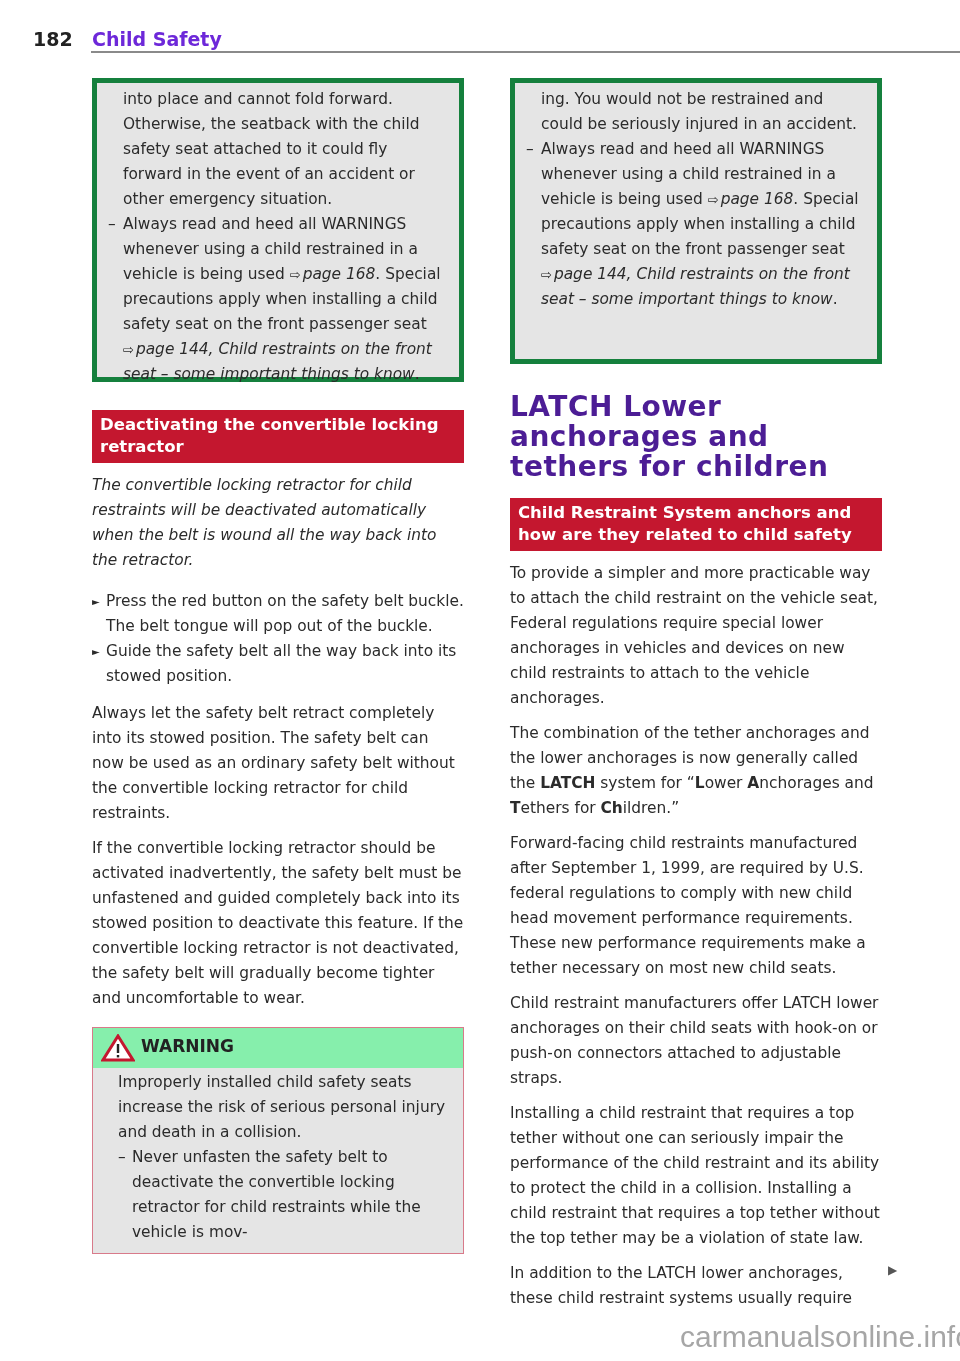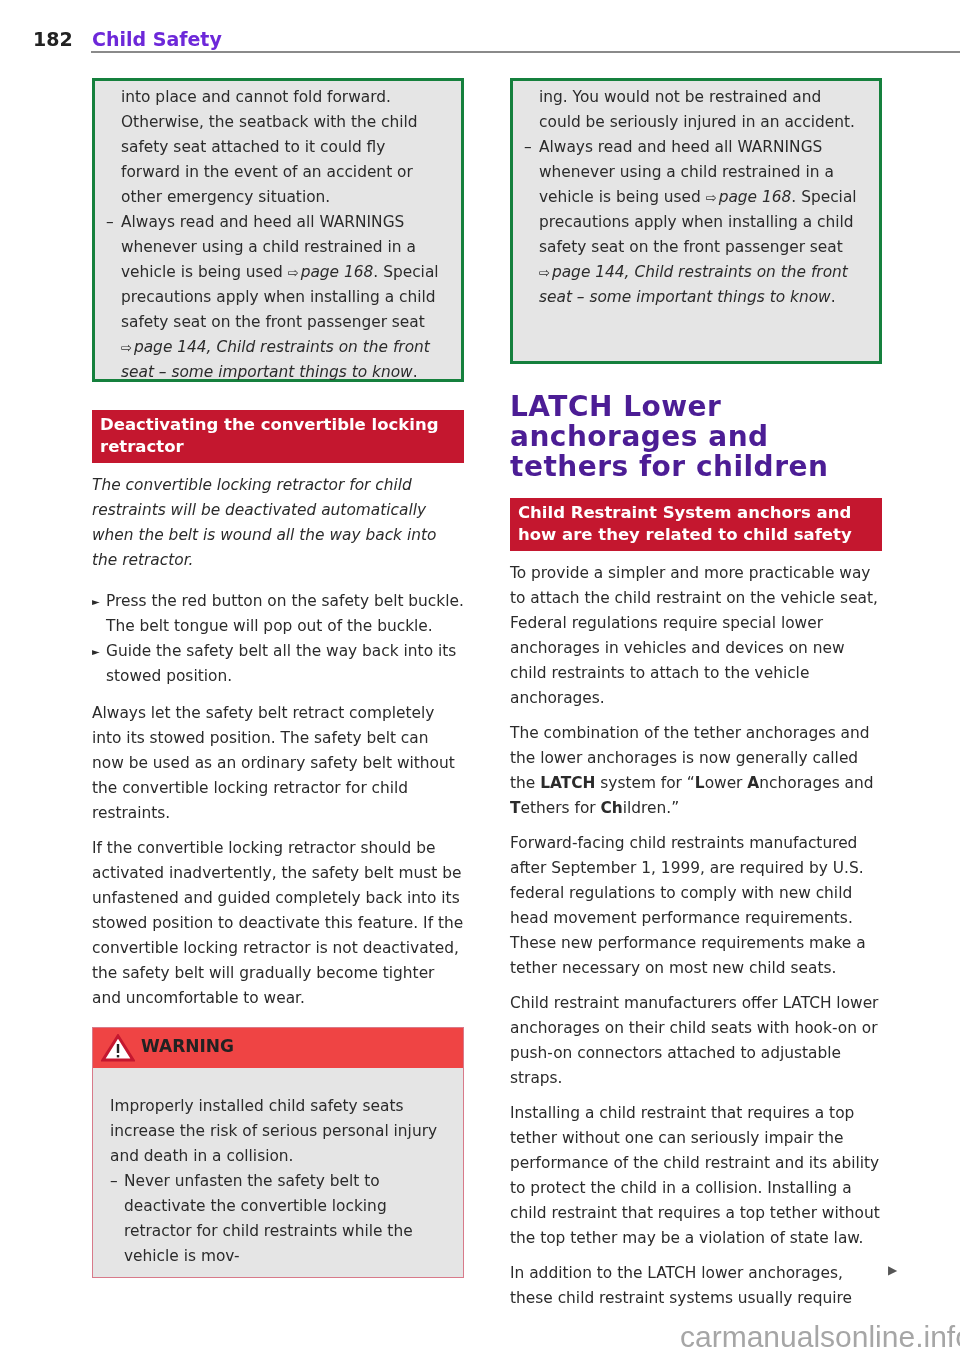--- a/index.html
+++ b/index.html
@@ -10,43 +10,43 @@
   .header { position: absolute; left: 28px; top: 28px; width: 932px; height: 24px; }
   .page-num { position: absolute; left: 5px; top: 0; font-weight: bold; font-size: 19px; color: #222; font-family: "DejaVu Sans", sans-serif; }
   .chapter { position: absolute; left: 64px; top: 0; font-weight: bold; font-size: 19px; color: #6d28d9; }
   .rule { position: absolute; left: 91px; top: 51px; width: 869px; height: 2px; background: #8a8a8a; }
 
   .col { position: absolute; width: 372px; }
   .col-left { left: 92px; top: 78px; }
   .col-right { left: 510px; top: 78px; }
 
   .box {
-    background: #e5e5e5; border: 3px solid #15803d; padding: 4px 12px 8px 26px;
+    background: #e5e5e5; border: 5px solid #15803d; padding: 4px 12px 8px 26px;
     font-size: 15.4px; line-height: 25px; box-sizing: border-box; width: 372px;
   }
   .box p { margin: 0; }
   .dash { position: relative; }
   .dash::before { content: "–"; position: absolute; left: -15px; }
   .it { font-style: italic; }
   .arrow { font-style: normal; font-size: 13px; margin-right: 2px; }
 
   .red-head {
     background: #c4172f; color: #fff; font-weight: bold; font-size: 16.5px; line-height: 22px;
     padding: 4px 8px 5px 8px; box-sizing: border-box; width: 372px;
   }
   .para { font-size: 15.4px; line-height: 25px; margin: 0; }
   .intro { font-style: italic; }
   .step { position: relative; padding-left: 14px; font-size: 15.4px; line-height: 25px; }
   .step-icon { position: absolute; left: 0; top: 0; font-size: 10px; }
 
   .warn { border: 1px solid #d87a8a; width: 372px; box-sizing: border-box; background: #e5e5e5; }
-  .warn-head { background: #ef4444; height: 40px; position: relative; }
+  .warn-head { background: #86efac; height: 40px; position: relative; }
   .warn-title { position: absolute; left: 48px; top: 8px; font-weight: bold; font-size: 17px; color: #222; }
   .warn-icon { position: absolute; left: 8px; top: 6px; }
-  .warn-body { padding: 2px 12px 8px 17px; font-size: 15.4px; line-height: 25px; margin-top: 24px; }
+  .warn-body { padding: 2px 12px 8px 25px; font-size: 15.4px; line-height: 25px; }
   .warn-body p { margin: 0; }
   .warn-body .dash { padding-left: 14px; }
   .warn-body .dash::before { left: 0; }
 
   .big-title { font-weight: bold; font-size: 28px; line-height: 30px; color: #4c1d95; margin: 0; letter-spacing: 0.5px; }
   .b { font-weight: bold; }
   .cont { position: absolute; font-size: 12px; color: #555; }
   .watermark { position: absolute; left: 680px; top: 1320px; font-size: 30px; color: #a6a6a6; font-family: "Liberation Sans", sans-serif; }
 </style>
 </head>

